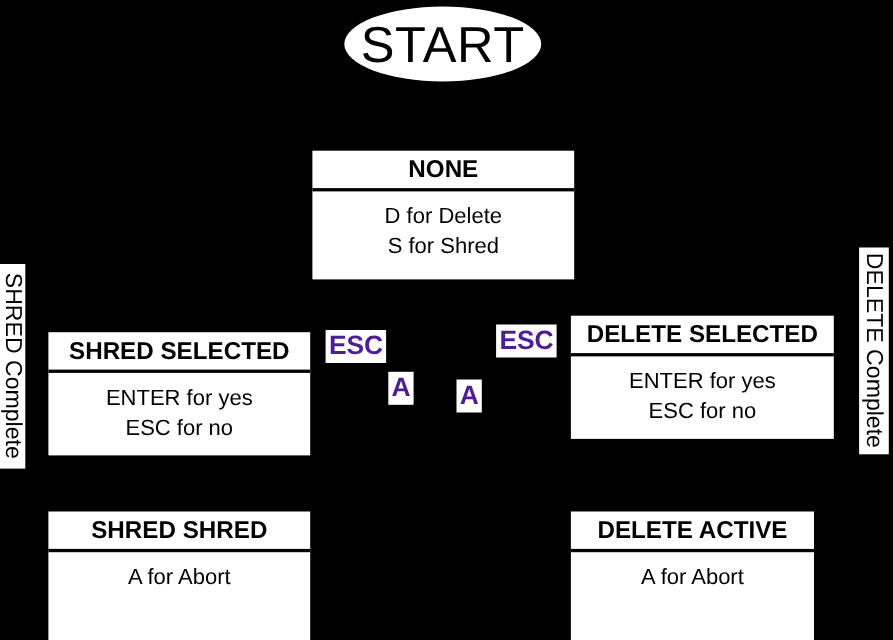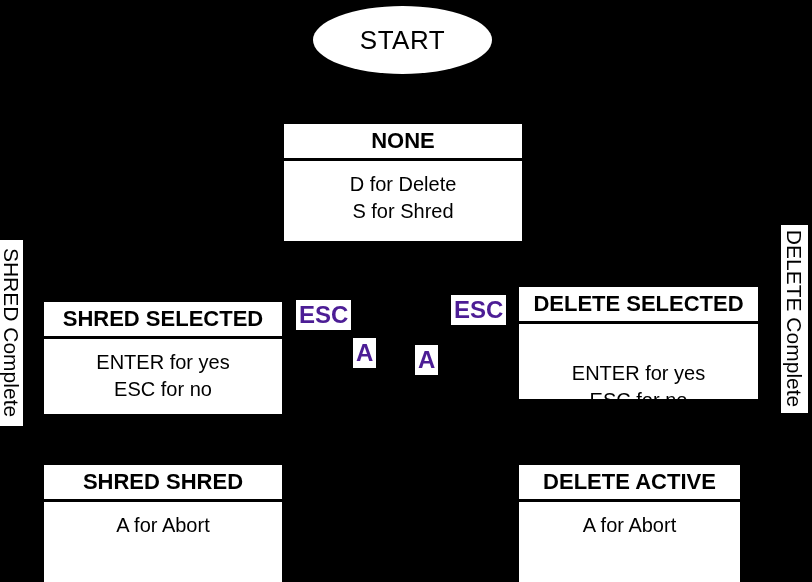--- a/index.html
+++ b/index.html
@@ -22,21 +22,21 @@
   .terminator {
     position: absolute;
     background: #ffffff;
     border-radius: 50%;
     display: flex;
     align-items: center;
     justify-content: center;
     color: #000000;
   }
   .terminator .term-label {
-    font-size: 26px;
+    font-size: 46px;
     font-weight: 400;
     letter-spacing: 0.5px;
     line-height: 1;
     color: #000000;
   }
 
   
   .state-box {
     position: absolute;
     background: #ffffff;
@@ -102,37 +102,37 @@
 </style>
 </head>
 <body>
 
 <div id="canvas">
 
   <div class="terminator" style="left:313px; top:6px; width:179px; height:68px;">
     <span class="term-label">START</span>
   </div>
 
-  <div class="state-box" style="left:284px; top:124px; width:238px; height:117px;justify-content:flex-end;">
+  <div class="state-box" style="left:284px; top:137px; width:238px; height:117px;justify-content:flex-end;">
     <div class="state-title">NONE</div>
     <div class="state-body">
       <span class="line">D for Delete</span>
       <span class="line">S for Shred</span>
     </div>
   </div>
 
   <div class="state-box" style="left:44px; top:302px; width:238px; height:112px;">
     <div class="state-title">SHRED SELECTED</div>
     <div class="state-body">
       <span class="line">ENTER for yes</span>
       <span class="line">ESC for no</span>
     </div>
   </div>
 
-  <div class="state-box" style="left:519px; top:287px; width:239px; height:112px;gap:26px;">
+  <div class="state-box" style="left:519px; top:287px; width:239px; height:112px;">
     <div class="state-title">DELETE SELECTED</div>
     <div class="state-body">
       <span class="line">ENTER for yes</span>
       <span class="line">ESC for no</span>
     </div>
   </div>
 
   <div class="state-box" style="left:44px; top:465px; width:238px; height:117px;">
     <div class="state-title">SHRED SHRED</div>
     <div class="state-body">

